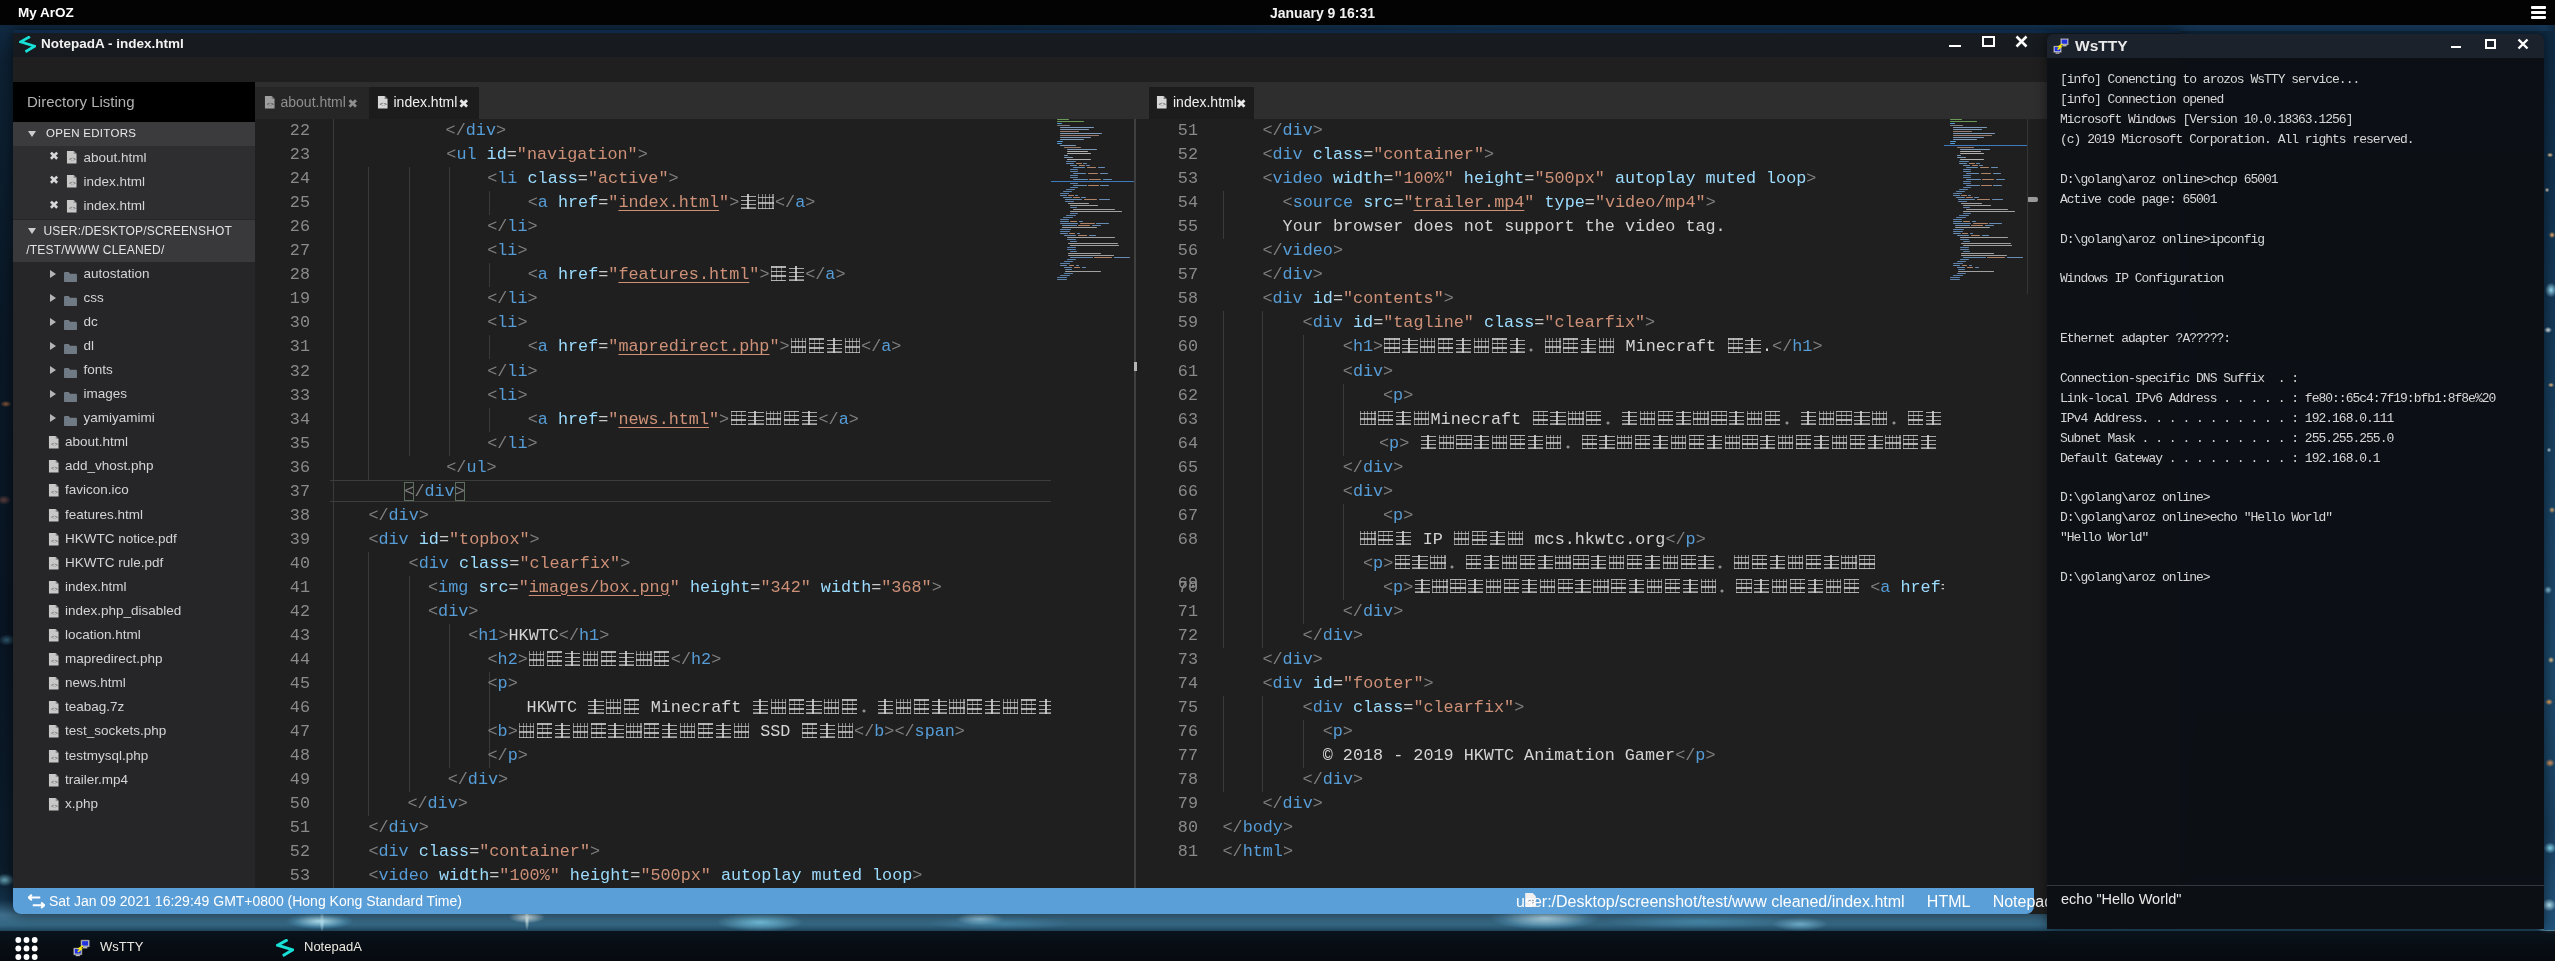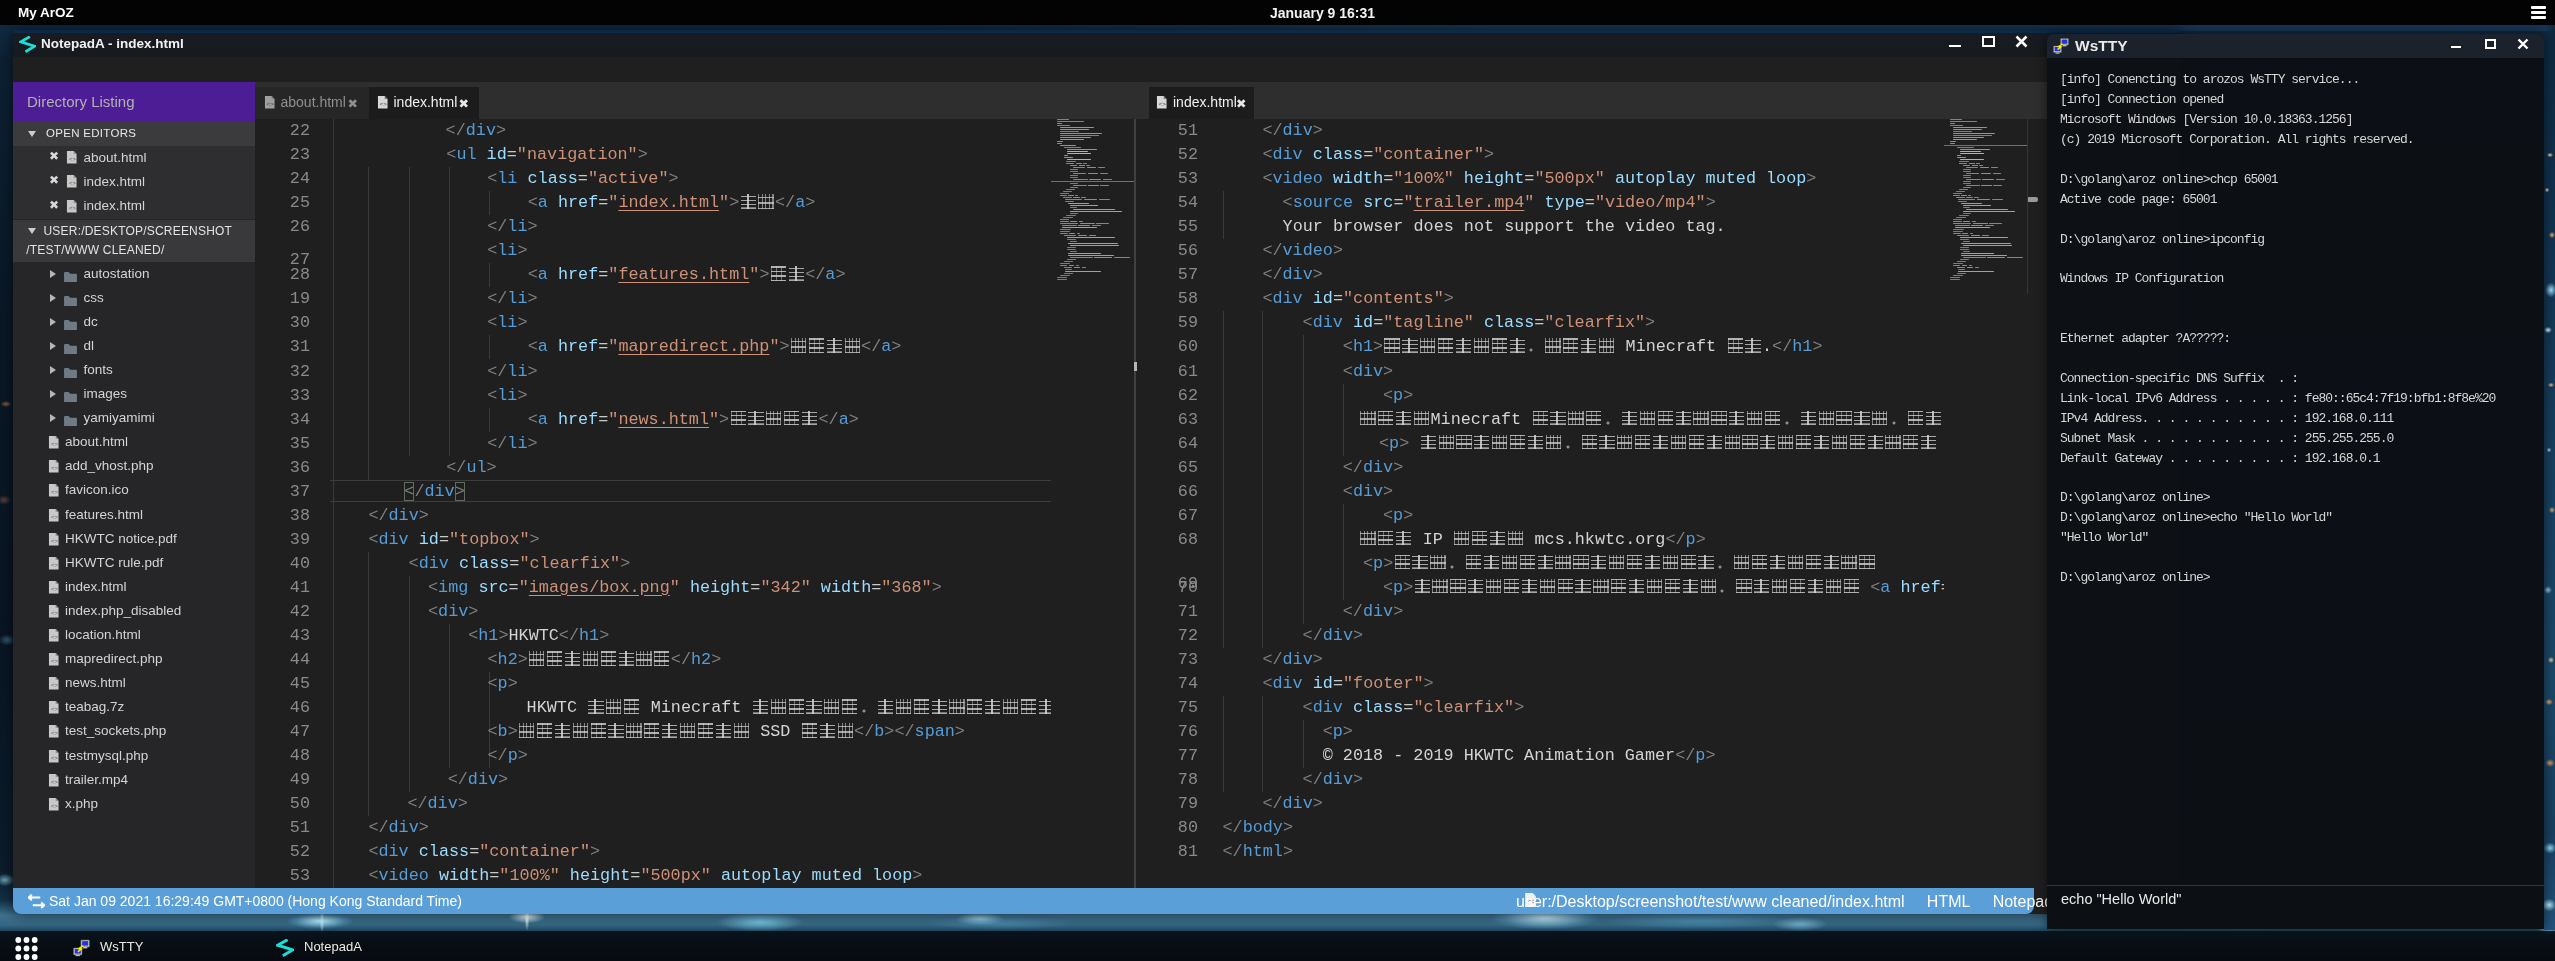--- a/index.html
+++ b/index.html
@@ -40,21 +40,21 @@
 #np{position:absolute;left:13px;top:30px;width:2167px;height:884px;background:#1f1f1f;border-radius:3px 3px 8px 8px;box-shadow:0 0 14px rgba(0,0,0,.6);z-index:10}
 #np .tbar{position:absolute;left:0;top:0;width:100%;height:27px;background:linear-gradient(180deg,#0d2947 0,#0d2947 2.6px,#181b1f 3px,#16191d 100%);border-radius:3px 3px 0 0}
 #np .tbar .ttl{position:absolute;left:28px;top:5.5px;font-size:13.5px;font-weight:700;color:#f2f2f2}
 #np .menubar{position:absolute;left:0;top:27px;width:100%;height:25px;background:#2e2e2e}
 #np .tabstrip{position:absolute;left:0;top:52px;width:100%;height:37px;background:#2e2e2e}
 .mi{position:absolute;top:4px;font-size:13.5px;font-weight:700;color:#ececec}
 .msep{position:absolute;top:0;width:1px;height:25px;background:#4a4a4a}
 .ctl{position:absolute;color:#fff}
 
 #sb{position:absolute;left:0;top:52px;width:241.5px;height:806px;background:#262628;overflow:hidden}
-#sb .dl{position:absolute;left:0;top:0;width:100%;height:39.6px;background:#4c1d95}
+#sb .dl{position:absolute;left:0;top:0;width:100%;height:39.6px;background:#000000}
 #sb .dl span{position:absolute;left:14px;top:11px;color:#b2b2b2;font-size:15px}
 #sb .oehdr{position:absolute;left:0;top:39.6px;width:100%;height:24.6px;background:#3b3b3e}
 #sb .oehdr b{position:absolute;left:33px;top:5px;color:#e8e8e8;font-size:11.5px;font-weight:400;letter-spacing:.3px}
 #sb .usrhdr{position:absolute;left:0;top:137.5px;width:100%;height:42.5px;background:#39393c;color:#e2e2e2;font-size:12px}
 #sb .usrhdr .l1{position:absolute;left:30.5px;top:4px;letter-spacing:.2px}
 #sb .usrhdr .l2{position:absolute;left:13.2px;top:23px;letter-spacing:.2px}
 .dar{display:inline-block;width:0;height:0;border-left:4.5px solid transparent;border-right:4.5px solid transparent;border-top:6px solid #cccccc;position:absolute}
 .srow{position:absolute;left:0;width:100%}
 .srow .xx{position:absolute;top:3px;font-size:12px;color:#d8d8d8}
 .srow .slab{position:absolute;top:3.5px;font-size:13.5px;color:#d4d4d4}
@@ -396,21 +396,21 @@
       <div class="ig" style="left:234.3px;top:144.3px;height:24.0px"></div>
       <div class="ig" style="left:234.3px;top:216.4px;height:24.0px"></div>
       <div class="ig" style="left:234.3px;top:288.6px;height:24.0px"></div>
       <div class="ig" style="left:234.3px;top:553.1px;height:96.2px"></div>
     <div style="position:absolute;left:75.5px;top:360.6px;width:721px;height:22.2px;border-top:1px solid #3c3c3c;border-bottom:1px solid #3c3c3c"></div>
     <div class="ln" style="top:0.0px;width:55.5px">22</div>
       <div class="ln" style="top:24.0px;width:55.5px">23</div>
       <div class="ln" style="top:48.1px;width:55.5px">24</div>
       <div class="ln" style="top:72.1px;width:55.5px">25</div>
       <div class="ln" style="top:96.2px;width:55.5px">26</div>
-      <div class="ln" style="top:129px;width:55.5px">27</div>
+      <div class="ln" style="top:120px;width:55.5px">27</div>
       <div class="ln" style="top:144.3px;width:55.5px">28</div>
       <div class="ln" style="top:168.3px;width:55.5px">19</div>
       <div class="ln" style="top:192.4px;width:55.5px">30</div>
       <div class="ln" style="top:216.4px;width:55.5px">31</div>
       <div class="ln" style="top:240.5px;width:55.5px">32</div>
       <div class="ln" style="top:264.5px;width:55.5px">33</div>
       <div class="ln" style="top:288.6px;width:55.5px">34</div>
       <div class="ln" style="top:312.6px;width:55.5px">35</div>
       <div class="ln" style="top:336.6px;width:55.5px">36</div>
       <div class="ln" style="top:360.7px;width:55.5px">37</div>

